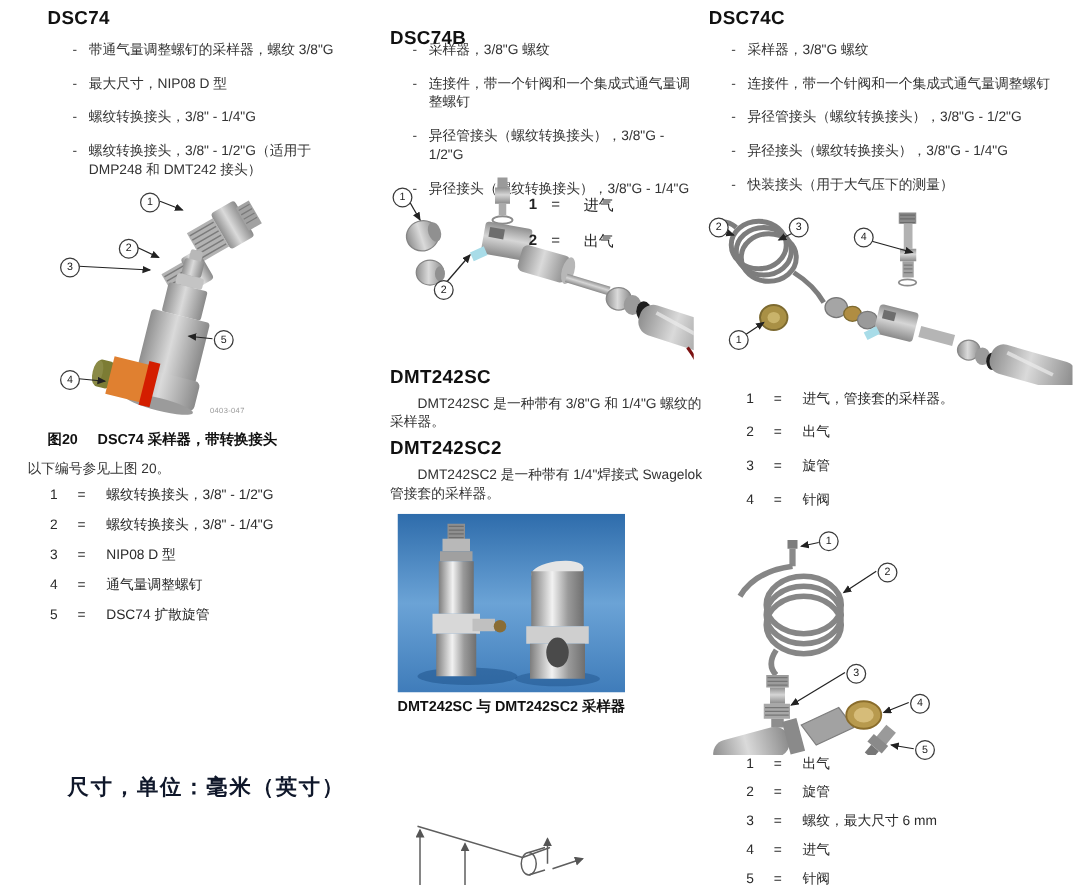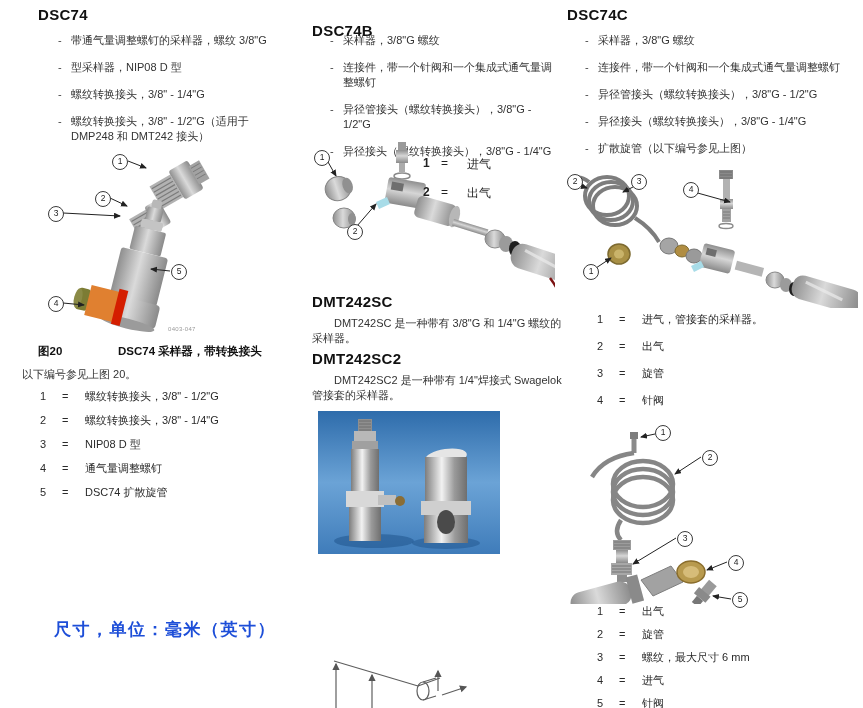--- a/index.html
+++ b/index.html
@@ -10,24 +10,24 @@
   .bullets .row{display:flex;margin-bottom:12px;font-size:11px;line-height:15px;color:#333;}
   .b-dash{width:13px;flex:none;color:#444;}
   .lg .row{display:flex;font-size:11px;line-height:14px;color:#2a2a2a;margin-bottom:10px;}
   .lg-n{width:22px;flex:none;}
   .lg-eq{width:23px;flex:none;}
   .lg2 .row{margin-bottom:9px;}
   .fig{position:absolute;}
   .co{position:absolute;width:14px;height:14px;border:1px solid #3a3a3a;border-radius:50%;
       background:#fff;font-size:8.5px;line-height:13px;text-align:center;color:#222;}
   .caption{font-size:11.5px;font-weight:bold;color:#111;}
-  .cap-label{display:inline-block;width:80px;}
+  .cap-label{display:inline-block;width:40px;}
   .note{font-size:11px;color:#333;}
   .para{font-size:11px;color:#333;line-height:15px;text-indent:22px;}
-  .dims{font-size:17px;font-weight:bold;letter-spacing:1.5px;color:#1d4ed8;}
+  .dims{font-size:17px;font-weight:bold;letter-spacing:1.5px;color:#0f172a;}
   .subhead{font-size:11.5px;font-weight:bold;color:#111;}
   .fig-legend{position:absolute;font-size:12px;color:#222;}
   .fig-legend .row{display:flex;margin-bottom:12px;}
   .fl-n{width:18px;font-weight:bold;}
   .fl-eq{width:26px;}
   .fig-code{position:absolute;font-size:6px;color:#9a9a9a;letter-spacing:.3px;}
 </style>
 </head>
 <body>
 
@@ -35,21 +35,21 @@
 
   <div class="abs sec-title" style="left:38px;top:6px;">DSC74</div>
 
   <div class="abs bullets" style="left:58px;top:33px;width:236px;">
     <div class="row">
         <span class="b-dash">-</span>
         <span>带通气量调整螺钉的采样器，螺纹 3/8"G</span>
       </div>
     <div class="row">
         <span class="b-dash">-</span>
-        <span>型采样器，NIP08 D 型</span>
+        <span>最大尺寸，NIP08 D 型</span>
       </div>
     <div class="row">
         <span class="b-dash">-</span>
         <span>螺纹转换接头，3/8" - 1/4"G</span>
       </div>
     <div class="row">
         <span class="b-dash">-</span>
         <span>螺纹转换接头，3/8" - 1/2"G（适用于 DMP248 和 DMT242 接头）</span>
       </div>
   </div>
@@ -266,20 +266,21 @@
       <rect x="60" y="84" width="18" height="10" fill="#c0c0c0"></rect>
       <ellipse cx="82" cy="90" rx="5" ry="5" fill="#8a6d35"></ellipse>
       <rect x="31" y="96" width="32" height="34" fill="url(#gpM)"></rect>
       <ellipse cx="128" cy="46" rx="21" ry="8" fill="#e5e5e5" transform="rotate(-8 128 46)"></ellipse>
       <rect x="107" y="46" width="42" height="44" fill="url(#gpM)"></rect>
       <rect x="103" y="90" width="50" height="14" fill="#cfcfcf"></rect>
       <rect x="106" y="104" width="44" height="28" fill="url(#gpM)"></rect>
       <ellipse cx="128" cy="111" rx="9" ry="12" fill="#4a4a4a"></ellipse>
     </svg>
   </div>
+  <div class="abs caption" style="left:318px;top:558px;">DMT242SC 与 DMT242SC2 采样器</div>
 
   <div class="fig" style="left:320px;top:650px;width:150px;height:58px;">
     <svg width="150" height="58" viewBox="0 0 150 58">
       <defs>
         <marker id="ahF" markerWidth="8" markerHeight="8" refX="5" refY="3" orient="auto">
             <path d="M0 0 L6 3 L0 6 Z" fill="#555"></path>
           </marker>
       </defs>
       <g stroke="#5e5e5e" stroke-width="1.2" fill="none">
         <path d="M16 58 V14" marker-end="url(#ahF)"></path>
@@ -308,21 +309,21 @@
     <div class="row">
         <span class="b-dash">-</span>
         <span>异径管接头（螺纹转换接头），3/8"G - 1/2"G</span>
       </div>
     <div class="row">
         <span class="b-dash">-</span>
         <span>异径接头（螺纹转换接头），3/8"G - 1/4"G</span>
       </div>
     <div class="row">
         <span class="b-dash">-</span>
-        <span>扩散旋管（以下编号参见上图）</span>
+        <span>快装接头（用于大气压下的测量）</span>
       </div>
   </div>
 
   <div class="fig" style="left:563px;top:146px;width:295px;height:162px;">
     <svg width="295" height="162" viewBox="0 0 295 162">
       <defs>
         <linearGradient id="gmD" x1="0" y1="0" x2="1" y2="0">
           <stop offset="0" stop-color="#8f8f8f"></stop>
             <stop offset="0.45" stop-color="#dadada"></stop>
             <stop offset="1" stop-color="#8a8a8a"></stop>

